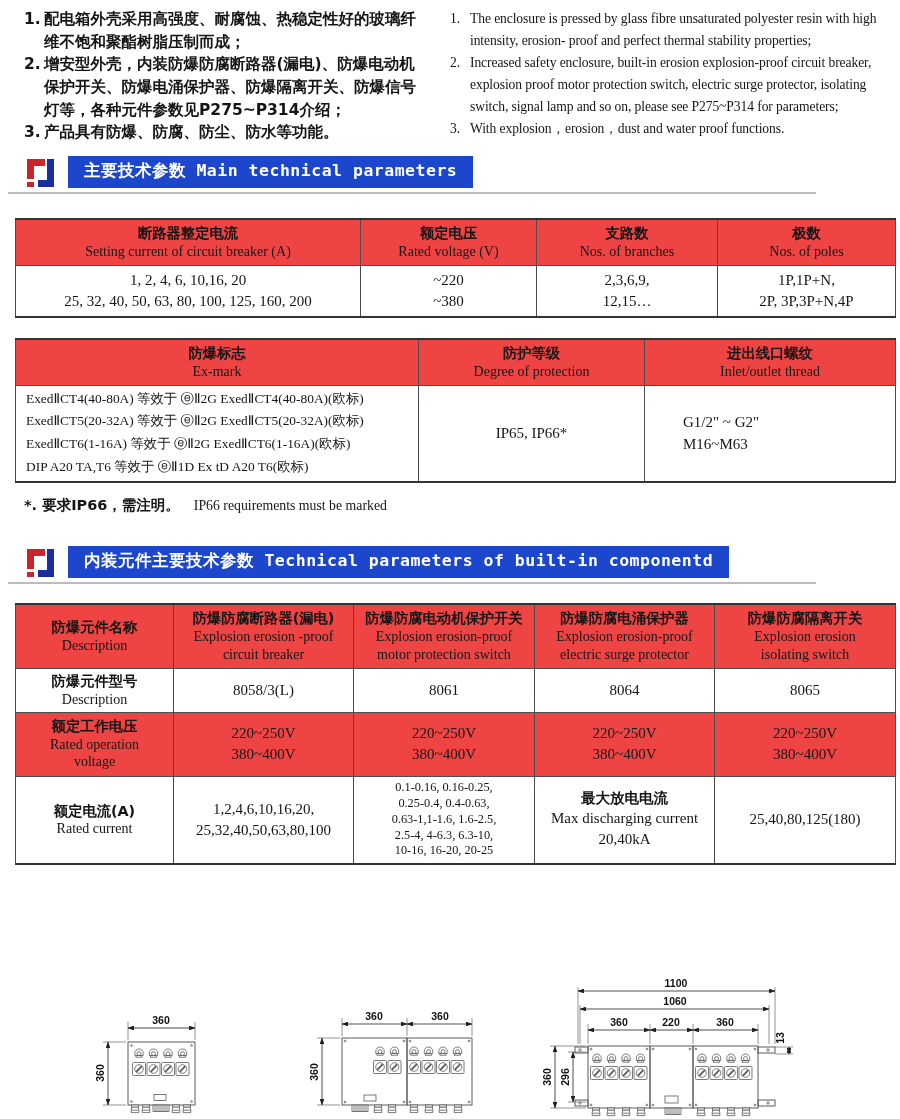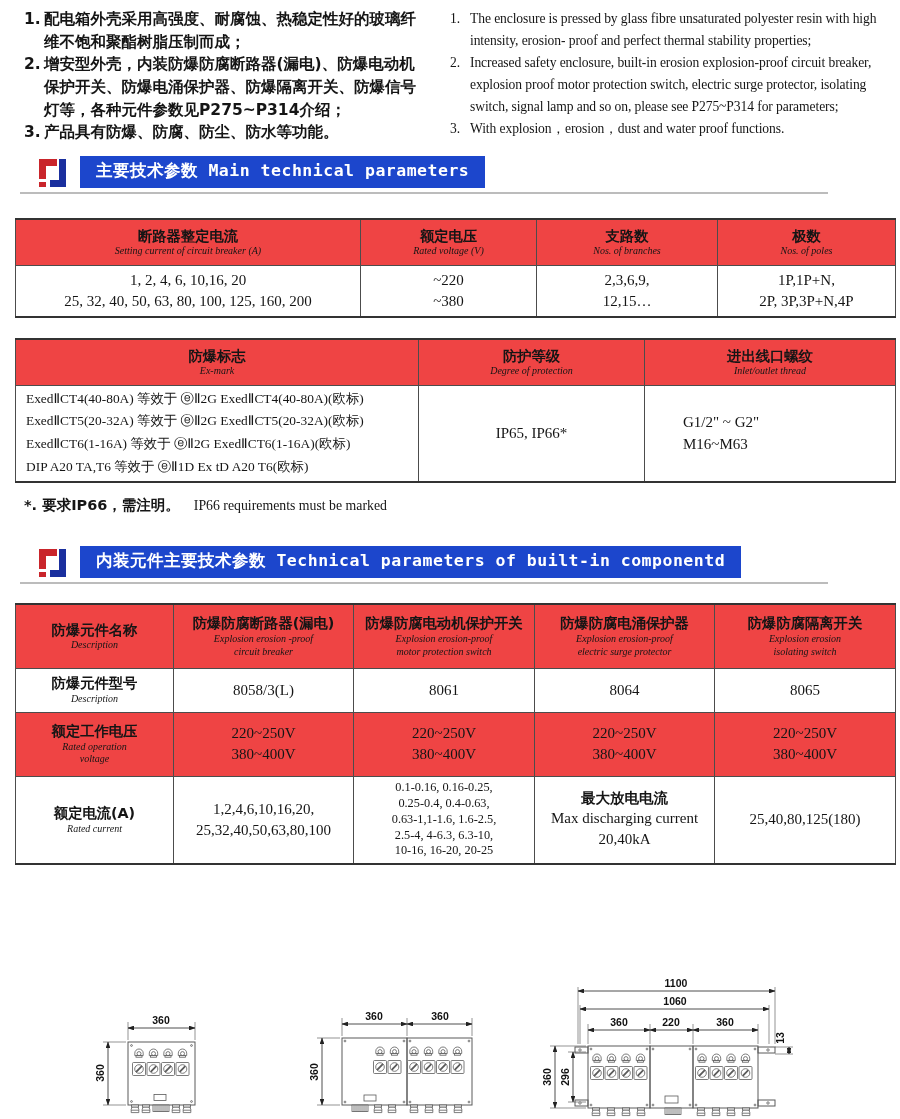--- a/index.html
+++ b/index.html
@@ -10,35 +10,35 @@
   .intro{position:absolute;top:8px;left:0;width:900px;display:flex;}
   .intro-zh{margin-left:24px;width:402px;font-family:"DejaVu Sans",sans-serif;
             font-weight:700;font-size:15.5px;line-height:1.46;}
   .intro-en{margin-left:24px;width:446px;font-family:"Liberation Serif",serif;
             font-size:13.6px;line-height:1.62;letter-spacing:-0.1px;}
   .it{display:flex;}
   .it .num{flex:none;width:20px;}
   .it .txt{flex:1;}
 
   
-  .banner{position:absolute;left:12px;width:816px;height:37px;display:flex;align-items:flex-start;}
+  .banner{position:absolute;left:0;width:816px;height:37px;display:flex;align-items:flex-start;}
   .banner .rule{position:absolute;left:8px;right:0;top:37px;height:2px;background:#bcbcbc;}
   .logo{margin-left:22px;width:38px;height:36px;flex:none;}
   .banner-title{margin-left:8px;margin-top:1px;background:#1c46cc;color:#ffffff;
                 padding:4px 16px 6px 16px;font-size:16.5px;font-weight:700;
                 font-family:"DejaVu Sans Mono",monospace;white-space:nowrap;letter-spacing:.5px;}
 
   
   table{border-collapse:collapse;table-layout:fixed;width:880px;position:absolute;left:15px;
         font-family:"Liberation Serif",serif;}
   td{border:1px solid #4c4c4c;text-align:center;vertical-align:middle;padding:2px 4px;overflow:hidden;}
   table{border-top:2.5px solid #333;border-bottom:2.5px solid #333;}
   .hdr td{background:#ef4444;}
   .zh{font-family:"DejaVu Sans",sans-serif;font-weight:700;font-size:14.3px;line-height:1.3;}
-  .en{font-family:"Liberation Serif",serif;font-size:10px;line-height:1.25;font-style:italic;}
+  .en{font-family:"Liberation Serif",serif;font-size:14px;line-height:1.25;}
   .val{font-size:15px;line-height:1.4;}
   .exmark{text-align:left;padding-left:10px;font-size:13.4px;line-height:1.7;}
   .thread{text-align:left;padding-left:38px;font-size:15px;line-height:1.5;}
   .small-val{font-size:12.3px;line-height:1.28;}
 
   
   .note{position:absolute;top:496px;left:24px;display:flex;align-items:baseline;}
   .note .note-zh{font-family:"DejaVu Sans",sans-serif;font-weight:700;font-size:14.5px;}
   .note .note-en{font-family:"Liberation Serif",serif;font-size:13.8px;margin-left:14px;}
 

